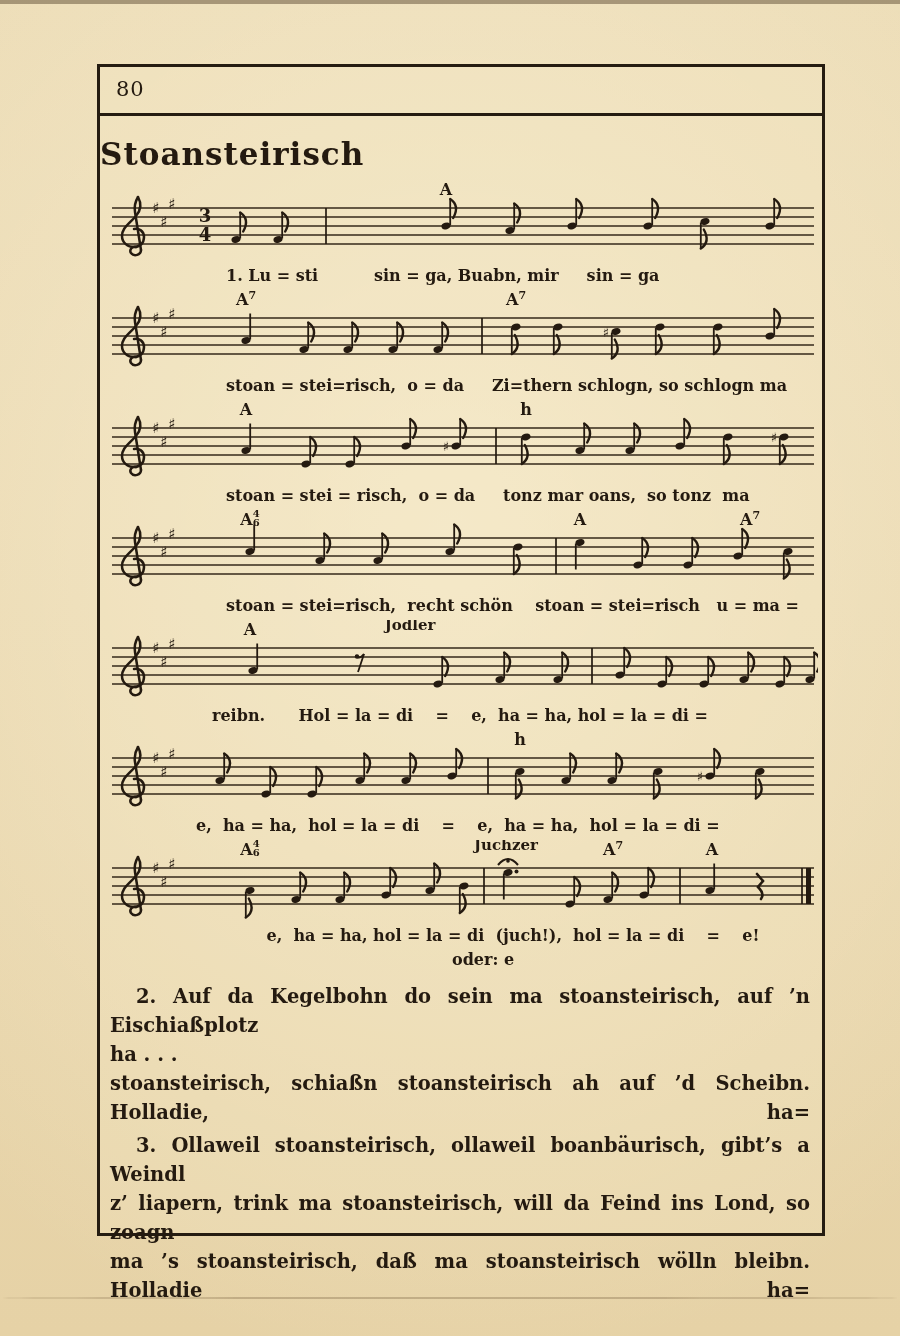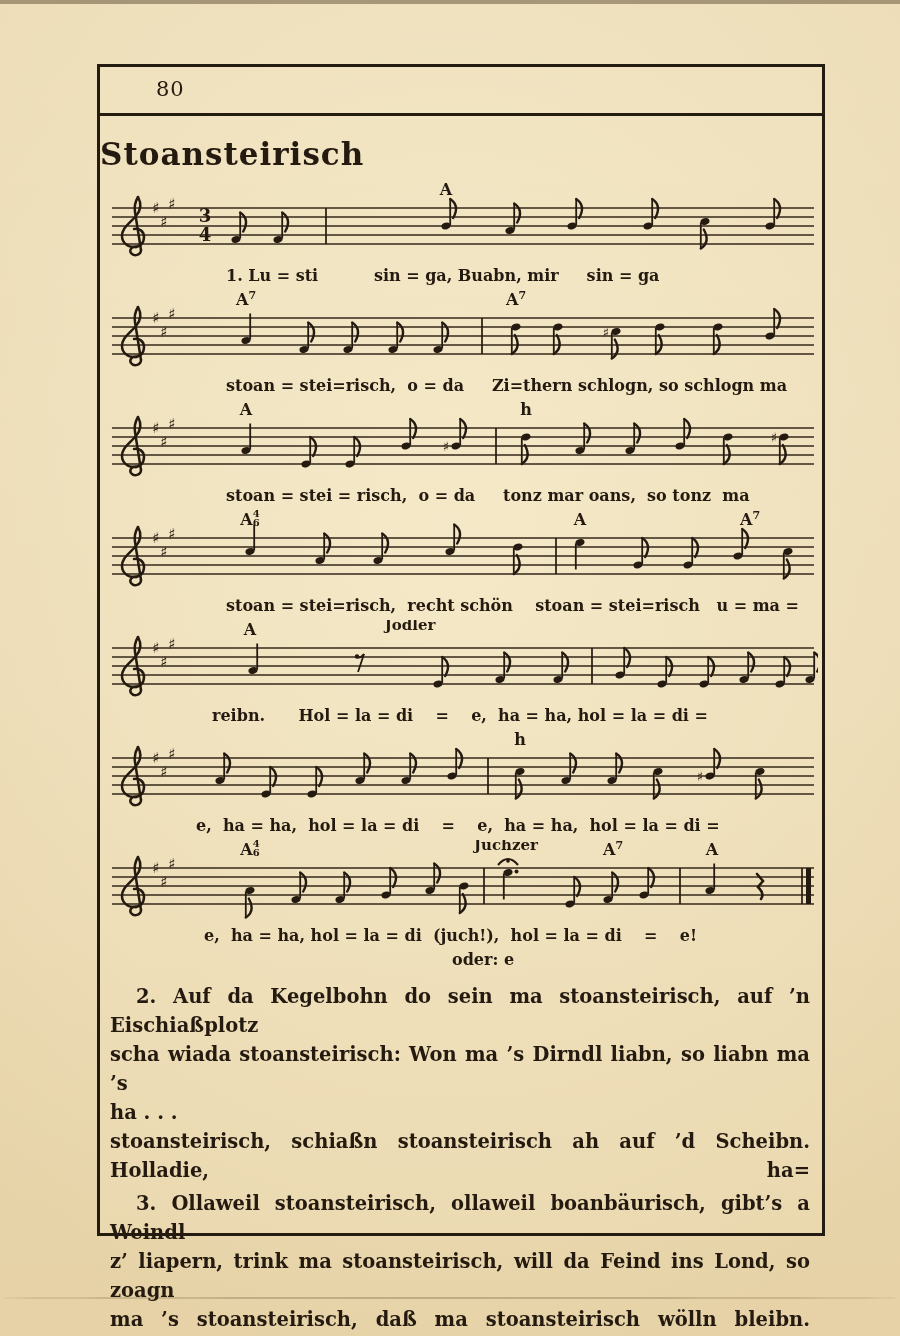--- a/index.html
+++ b/index.html
@@ -15,21 +15,21 @@
   .scan-edge-bottom{position:absolute;left:0;top:1297px;width:900px;height:2px;background:#8a7350;opacity:.4;border-radius:50%;}
   .page-frame{
     position:absolute;left:97px;top:64px;width:728px;height:1172px;
     border:3px solid #251c11;box-sizing:border-box;background:rgba(244,230,196,.25);
   }
   .page-header{
     position:relative;height:46px;border-bottom:3px solid #251c11;
     display:flex;align-items:center;justify-content:center;
   }
   .page-number{
-    position:absolute;left:16px;top:10px;font-size:21px;letter-spacing:1px;margin-left:40px;
+    position:absolute;left:16px;top:10px;font-size:21px;letter-spacing:1px;
   }
   .header-title{
     font-size:23px;font-weight:bold;letter-spacing:5px;
   }
   .song-title{
     margin:20px 0 8px 0;font-size:31px;font-weight:bold;letter-spacing:1px;
   }
   .staves{padding-left:8px;}
   .staff-block{margin-bottom:1px;}
   .staff-block svg{display:block;}
@@ -412,30 +412,29 @@
           <ellipse cx="536" cy="55" rx="4.6" ry="3.3" fill="#241a10" transform="rotate(-18 536 55)"></ellipse>
           <line x1="540.2" y1="54" x2="540.2" y2="28" stroke="#241a10" stroke-width="1.8"></line>
           <path d="M540.2,28 c6,4 8,10 3,19" stroke="#241a10" stroke-width="2.4" fill="none" stroke-linecap="round"></path>
           <line x1="572" y1="28" x2="572" y2="64" stroke="#241a10" stroke-width="1.7"></line>
           <ellipse cx="602" cy="50.5" rx="4.6" ry="3.3" fill="#241a10" transform="rotate(-18 602 50.5)"></ellipse>
           <line x1="606.2" y1="49.5" x2="606.2" y2="23.5" stroke="#241a10" stroke-width="1.8"></line>
           <path d="M649,34 L655,41 L650,47 Q657,54 653,59" stroke="#241a10" stroke-width="2.6" fill="none" stroke-linecap="round"></path>
           <line x1="694" y1="28" x2="694" y2="64" stroke="#241a10" stroke-width="1.7"></line>
           <rect x="698" y="28" width="5" height="36" fill="#241a10"></rect>
         </svg>
-        <div class="lyrics-line" style="padding-left: 96px;">e,  ha = ha, hol = la = di  (juch!),  hol = la = di    =    e!</div>
+        <div class="lyrics-line" style="padding-left: 96px; text-align: center;">e,  ha = ha, hol = la = di  (juch!),  hol = la = di    =    e!</div>
       </div>
     </div>
 
   <div class="alt-note">oder: e</div>
 
   <div class="verses" id="verses">
       <div class="verse">
         <div class="verse-line j indent">2. Auf da Kegelbohn do sein ma stoansteirisch, auf ’n Eischiaßplotz</div>
-        <div class="verse-line j">scha wiada stoansteirisch: Won ma ’s Dirndl liabn, so liabn ma ’s</div>
         <div class="verse-line">ha . . .</div>
         <div class="verse-line j">stoansteirisch, schiaßn stoansteirisch ah auf ’d Scheibn. Holladie, ha=</div>
       </div>
       <div class="verse">
         <div class="verse-line j indent">3. Ollaweil stoansteirisch, ollaweil boanbäurisch, gibt’s a Weindl</div>
         <div class="verse-line j">z’ liapern, trink ma stoansteirisch, will da Feind ins Lond, so zoagn</div>
         <div class="verse-line j">ma ’s stoansteirisch, daß ma stoansteirisch wölln bleibn. Holladie ha=</div>
       </div>
     </div>
 

